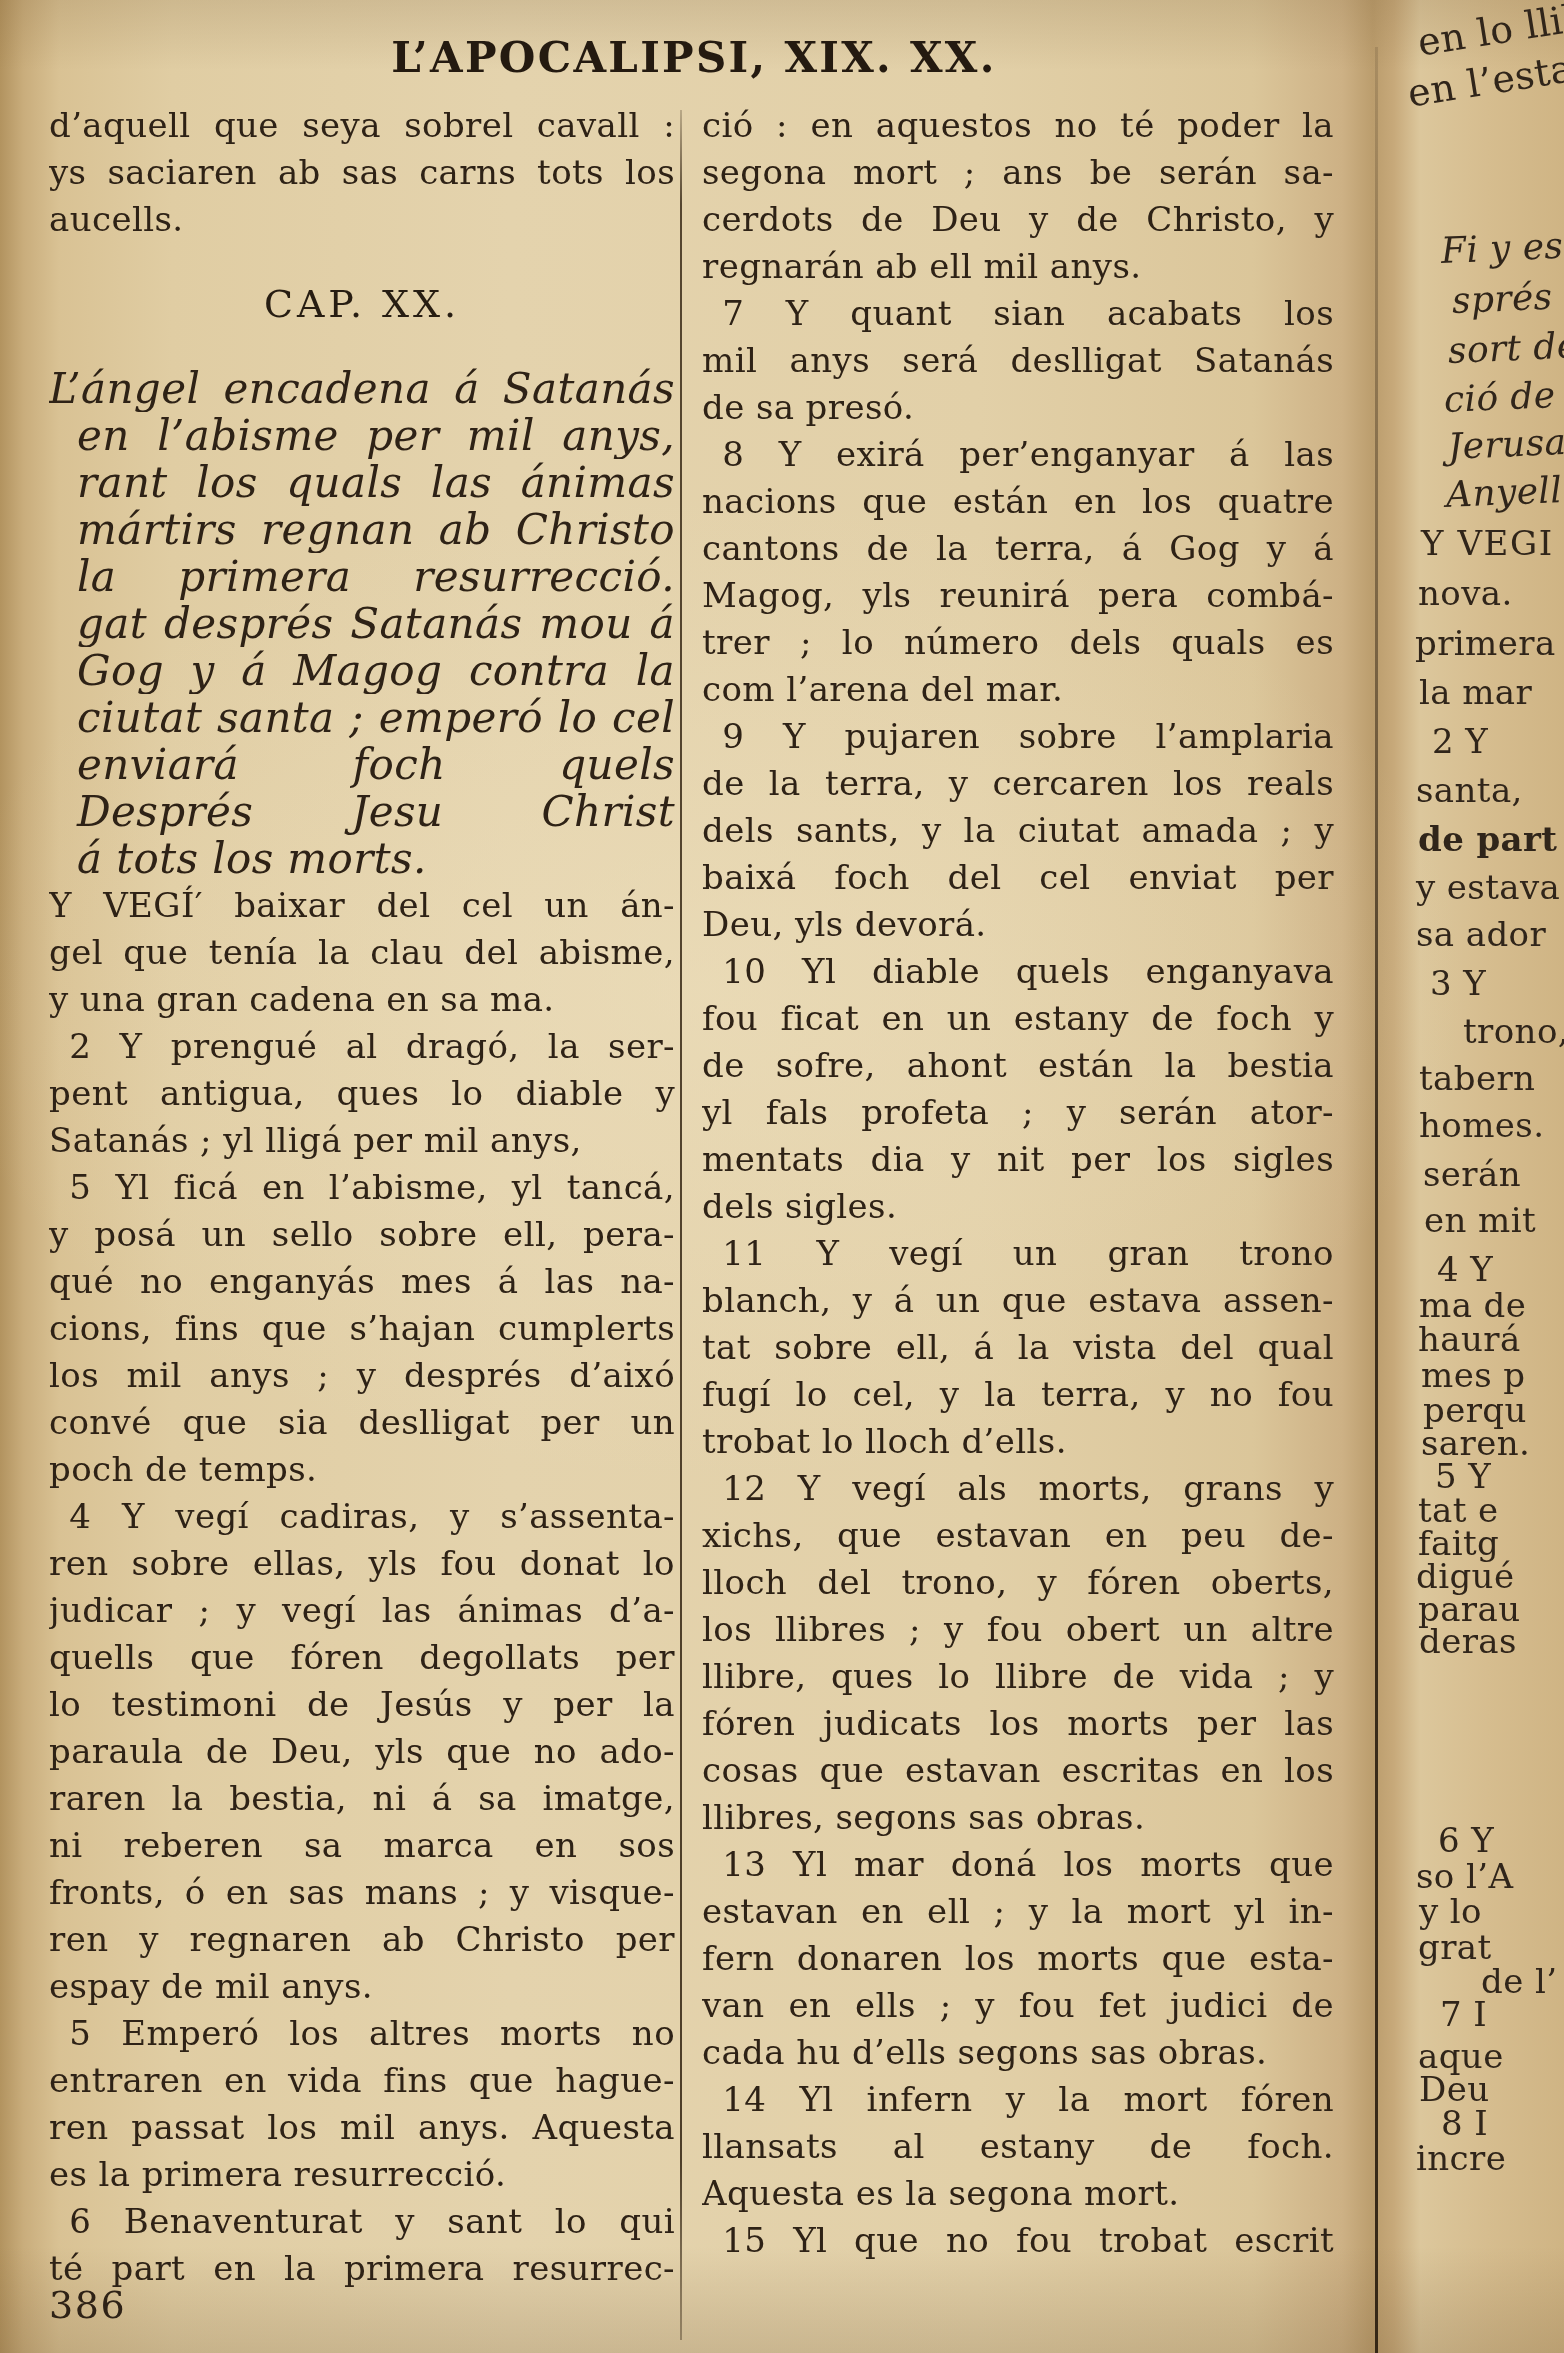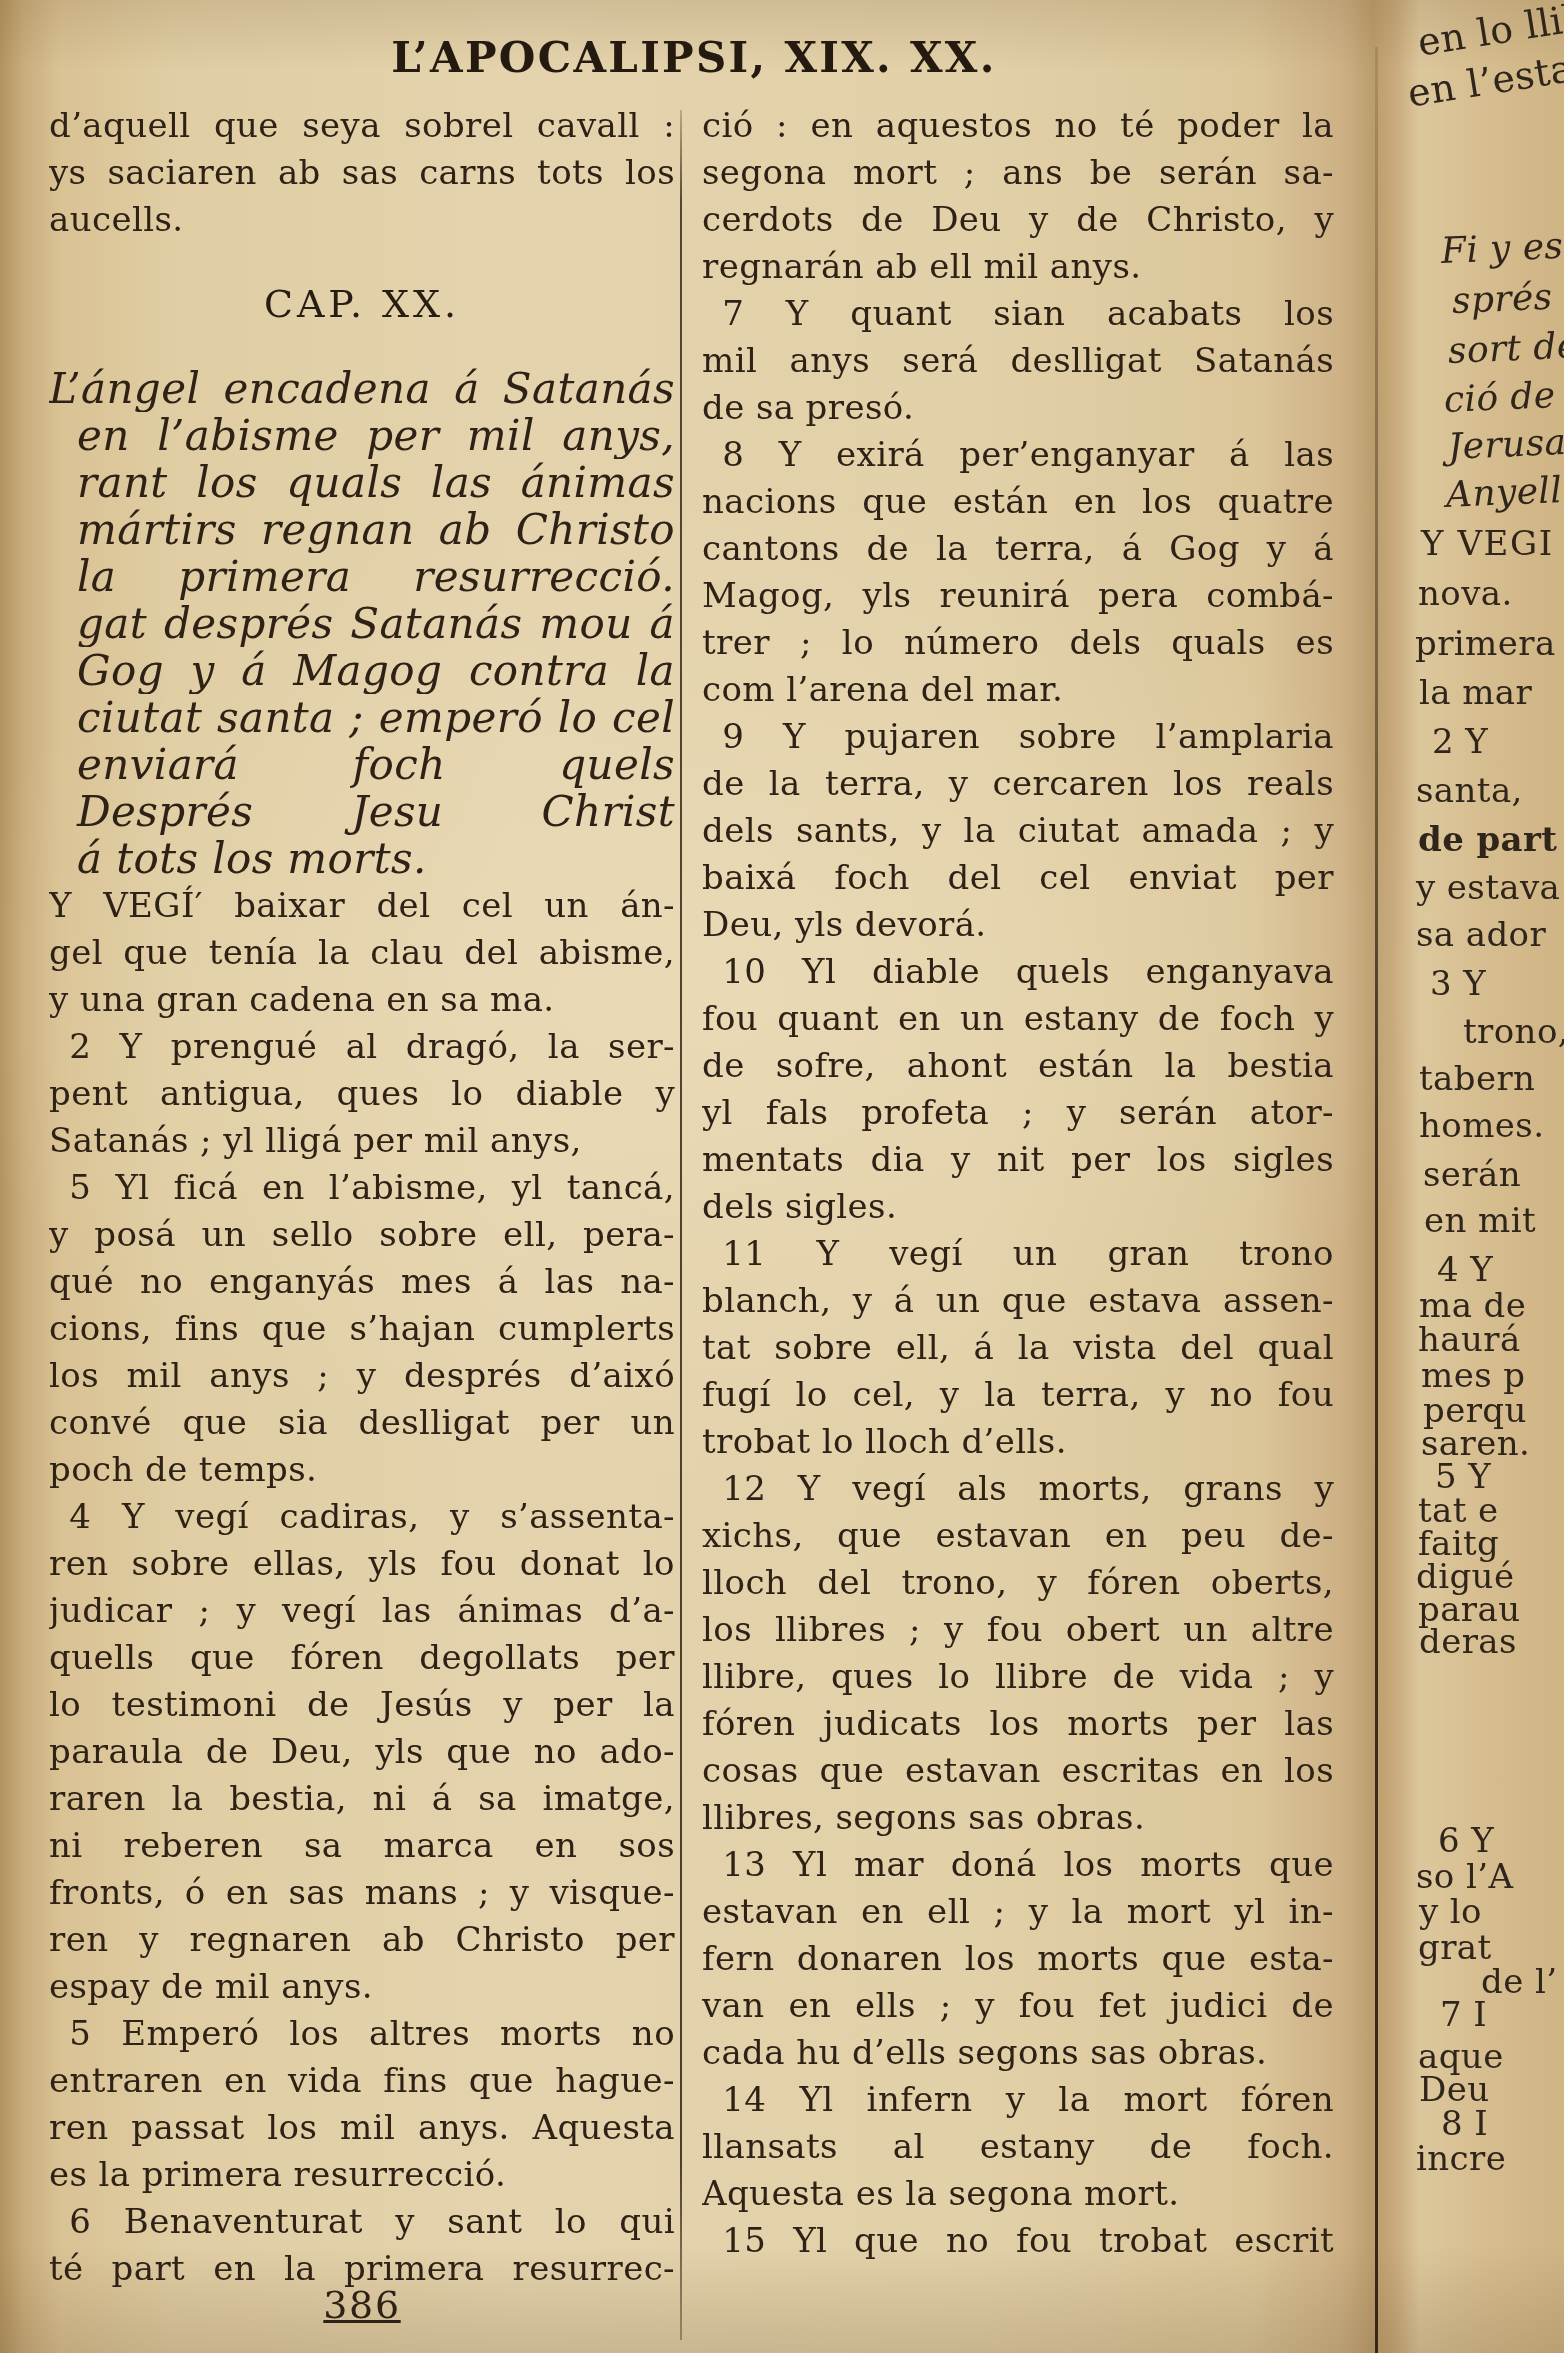--- a/index.html
+++ b/index.html
@@ -45,21 +45,21 @@
   .ln.il{text-align:left; text-align-last:left;}
   
   .rule{position:absolute; background:#3c2d1a;}
   .rule-mid{left:680px; top:110px; width:2.3px; height:2230px;
     background:linear-gradient(180deg, rgba(60,45,26,.25) 0, rgba(60,45,26,.85) 94px, rgba(60,45,26,.9) 92%, rgba(60,45,26,.4));}
   .rule-gutter{left:1375px; top:47px; width:3.1px; height:2307px;
     background:linear-gradient(180deg, rgba(50,36,20,.15) 0, rgba(50,36,20,.55) 704px, rgba(40,28,14,.85) 1095px, rgba(40,28,14,.9));}
   
   .pageno{
     position:absolute; left:49px; top:2283px; width:626px;
-    text-align:center; font-size:38px; letter-spacing:1.6px;text-decoration:underline;
+    font-size:38px; letter-spacing:1.6px;
   }
   
   .strip{position:absolute; left:0; top:0; width:1565px; height:2354px; overflow:hidden;}
   .strip-ln{
     position:absolute; white-space:nowrap;
     font-size:34px; line-height:1; letter-spacing:0.4px; color:#30251a;
     transform-origin:left center;
   }
   .strip-ln.top{font-size:38px; transform:rotate(-9deg);}
   .strip-ln.it{font-style:italic; font-size:36px; transform:rotate(-2.5deg);}
@@ -133,21 +133,21 @@
       <div class="ln">cantons de la terra, á Gog y á</div>
       <div class="ln">Magog, yls reunirá pera combá-</div>
       <div class="ln">trer ; lo número dels quals es</div>
       <div class="ln l">com l’arena del mar.</div>
       <div class="ln v">9 Y pujaren sobre l’amplaria</div>
       <div class="ln">de la terra, y cercaren los reals</div>
       <div class="ln">dels sants, y la ciutat amada ; y</div>
       <div class="ln">baixá foch del cel enviat per</div>
       <div class="ln l">Deu, yls devorá.</div>
       <div class="ln v">10 Yl diable quels enganyava</div>
-      <div class="ln">fou quant en un estany de foch y</div>
+      <div class="ln">fou ficat en un estany de foch y</div>
       <div class="ln">de sofre, ahont están la bestia</div>
       <div class="ln">yl fals profeta ; y serán ator-</div>
       <div class="ln">mentats dia y nit per los sigles</div>
       <div class="ln l">dels sigles.</div>
       <div class="ln v">11 Y vegí un gran trono</div>
       <div class="ln">blanch, y á un que estava assen-</div>
       <div class="ln">tat sobre ell, á la vista del qual</div>
       <div class="ln">fugí lo cel, y la terra, y no fou</div>
       <div class="ln l">trobat lo lloch d’ells.</div>
       <div class="ln v">12 Y vegí als morts, grans y</div>

